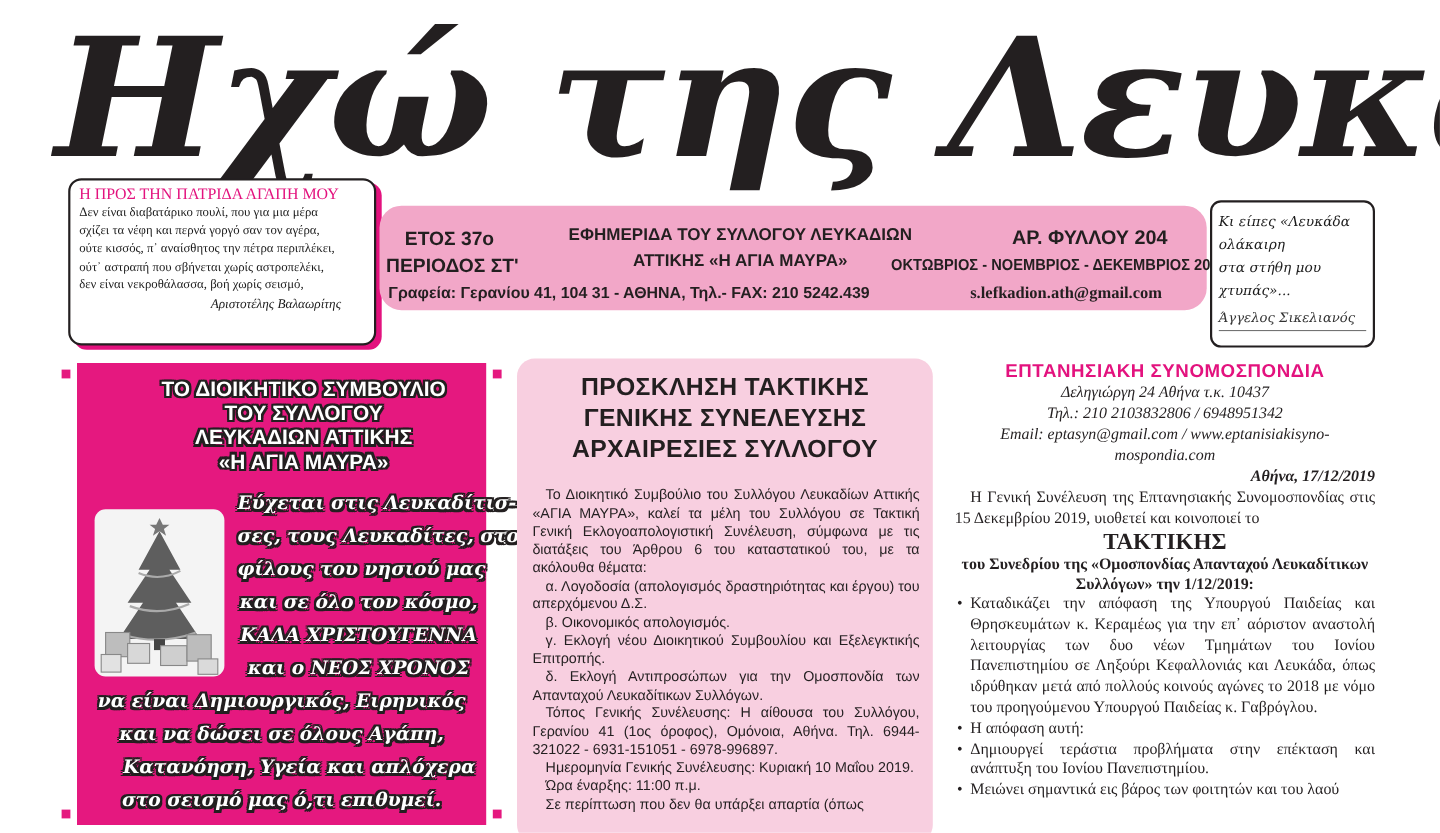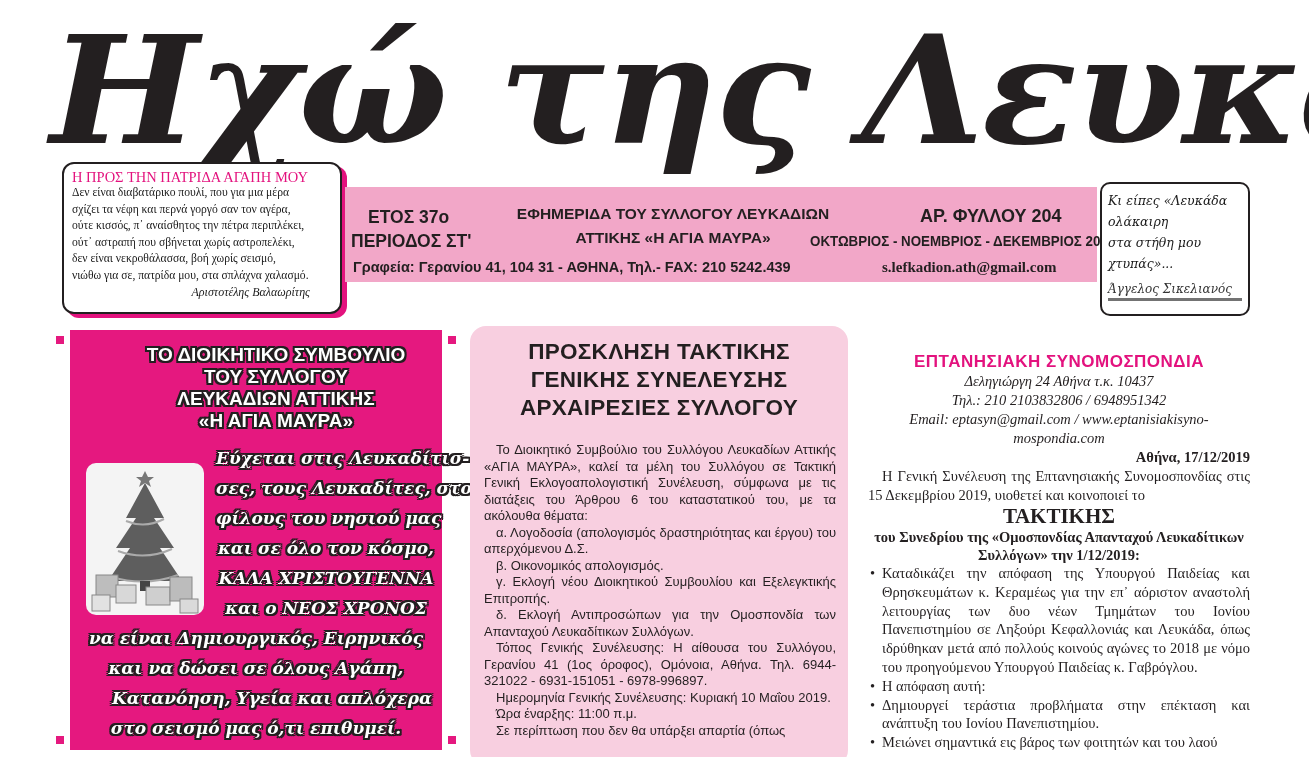--- a/index.html
+++ b/index.html
@@ -22,36 +22,37 @@
     font-family: "Liberation Serif", serif;
   }
   .poem-title { color: #e3127e; font-size: 14.5px; line-height: 16px; white-space: nowrap; }
   .poem-line { font-size: 11.6px; line-height: 16.5px; white-space: nowrap; }
   .poem-author { font-style: italic; font-size: 12px; text-align: right; padding-right: 22px; line-height: 16px; }
 
   
   .header-band {
     position: absolute; left: 345px; top: 187px; width: 752px; height: 95px;
     background: #f2a7c8;
+    border-radius: 20px;
   }
   .band-year { position: absolute; left: 23px; top: 19px; font-weight: bold; font-size: 17.5px; line-height: 22px; color: #231f20; }
   .band-period { position: absolute; left: 6px; top: 43px; font-weight: bold; font-size: 17.5px; line-height: 22px; color: #231f20; }
   .band-org { position: absolute; left: 140px; top: 15px; width: 376px; text-align: center; font-weight: bold; font-size: 15.5px; line-height: 24px; color: #231f20; }
   .band-issue { position: absolute; left: 575px; top: 18px; font-weight: bold; font-size: 18px; line-height: 22px; color: #231f20; }
   .band-months { position: absolute; left: 465px; top: 44px; font-weight: bold; font-size: 14.5px; line-height: 20px; color: #231f20; transform: scaleX(0.92); transform-origin: left top; white-space: nowrap; }
   .band-address { position: absolute; left: 8px; top: 70px; font-weight: bold; font-size: 14.5px; line-height: 20px; color: #231f20; white-space: nowrap; }
   .band-email { position: absolute; left: 537px; top: 70px; font-family: "Liberation Serif", serif; font-weight: bold; font-size: 15px; line-height: 20px; color: #231f20; white-space: nowrap; }
 
   
   .quote-box {
     position: absolute; left: 1100px; top: 182px; width: 150px; height: 134px;
     border: 2px solid #231f20; border-radius: 10px; background: #fff; padding: 6px 6px;
   }
   .quote-line { font-family: "DejaVu Serif", serif; font-style: italic; font-size: 12.5px; line-height: 21px; white-space: nowrap; }
-  .signature { margin-top: 3px; height: 24px; border-bottom: 3px solid #737373; font-family: "DejaVu Serif", serif; font-style: italic; font-size: 12px; line-height: 24px; color: #333; }
+  .signature { margin-top: 3px; height: 24px; border-bottom: 1px solid #737373; font-family: "DejaVu Serif", serif; font-style: italic; font-size: 12px; line-height: 24px; color: #333; }
 
   
   .greeting {
     position: absolute; left: 70px; top: 330px; width: 372px; height: 420px;
     background: #e5187f;
   }
   .greeting .corner { position: absolute; width: 8px; height: 8px; background: #e5187f; }
   .greeting-title {
     position: absolute; left: 0; top: 14px; width: 100%; text-align: center;
     font-weight: bold; font-size: 19px; line-height: 22px; color: #fff;
@@ -71,44 +72,43 @@
   
   .invite {
     position: absolute; left: 470px; top: 326px; width: 378px; height: 440px;
     background: #f8cfe0; border-radius: 16px;
   }
   .invite-title { position: absolute; left: 0; top: 12px; width: 100%; text-align: center; font-weight: bold; font-size: 22.5px; line-height: 28px; color: #231f20; letter-spacing: 0.3px; }
   .invite-body { position: absolute; left: 14px; top: 116px; width: 352px; font-size: 13px; line-height: 16.5px; color: #231f20; text-align: justify; }
   .invite-body p { text-indent: 12px; }
 
   
-  .fed { position: absolute; left: 868px; top: 328px; width: 382px; font-family: "Liberation Serif", serif; color: #231f20; margin-top: 24px; }
+  .fed { position: absolute; left: 868px; top: 328px; width: 382px; font-family: "Liberation Serif", serif; color: #231f20; }
   .fed-title { font-family: "Liberation Sans", sans-serif; font-weight: bold; font-size: 17px; color: #e3127e; text-align: center; line-height: 20px; letter-spacing: 0.5px; }
   .fed-info { font-style: italic; font-size: 14.5px; line-height: 19px; text-align: center; }
-  .fed-date { font-weight: bold; font-size: 14.5px; line-height: 19px; text-align: right; }
+  .fed-date { font-style: italic; font-weight: bold; font-size: 14.5px; line-height: 19px; text-align: right; }
   .fed-intro { font-size: 14.5px; line-height: 18.5px; text-align: justify; text-indent: 14px; }
   .fed-heading { font-weight: bold; font-size: 21px; line-height: 24px; text-align: center; }
   .fed-sub { font-weight: bold; font-size: 14.5px; line-height: 18px; text-align: center; }
   .fed-list { list-style: none; }
   .fed-list li { position: relative; padding-left: 14px; font-size: 14.5px; line-height: 18.8px; text-align: justify; }
   .fed-list li::before { content: "•"; position: absolute; left: 2px; top: 0; }
 </style>
 </head>
 <body>
 
 <div class="masthead">Ηχώ της Λευκάδας</div>
 
 <div class="poem-box">
   <div class="poem-title">Η ΠΡΟΣ ΤΗΝ ΠΑΤΡΙΔΑ ΑΓΑΠΗ ΜΟΥ</div>
   <div class="poem-line">Δεν είναι διαβατάρικο πουλί, που για μια μέρα</div>
   <div class="poem-line">σχίζει τα νέφη και περνά γοργό σαν τον αγέρα,</div>
   <div class="poem-line">ούτε κισσός, π᾽ αναίσθητος την πέτρα περιπλέκει,</div>
   <div class="poem-line">ούτ᾽ αστραπή που σβήνεται χωρίς αστροπελέκι,</div>
   <div class="poem-line">δεν είναι νεκροθάλασσα, βοή χωρίς σεισμό,</div>
-  <div class="poem-line">νιώθω για σε, πατρίδα μου, στα σπλάχνα χαλασμό.</div>
   <div class="poem-author">Αριστοτέλης Βαλαωρίτης</div>
 </div>
 
 <div class="header-band">
   <div class="band-year">ΕΤΟΣ 37ο</div>
   <div class="band-period">ΠΕΡΙΟΔΟΣ ΣΤ'</div>
   <div class="band-org">
     <div>ΕΦΗΜΕΡΙΔΑ ΤΟΥ ΣΥΛΛΟΓΟΥ ΛΕΥΚΑΔΙΩΝ</div>
     <div>ΑΤΤΙΚΗΣ «Η ΑΓΙΑ ΜΑΥΡΑ»</div>
   </div>

